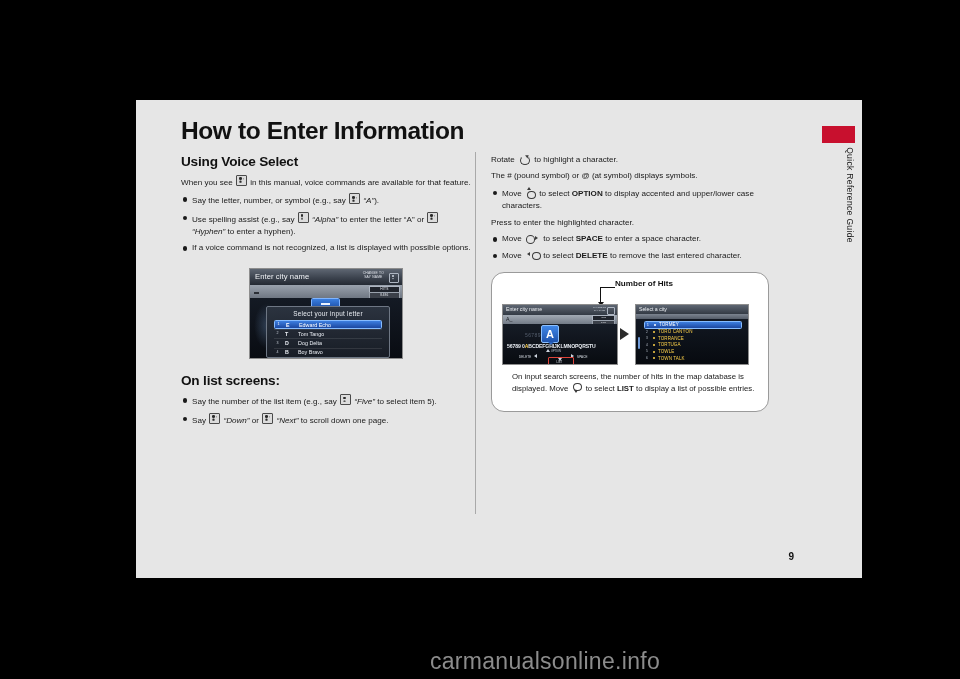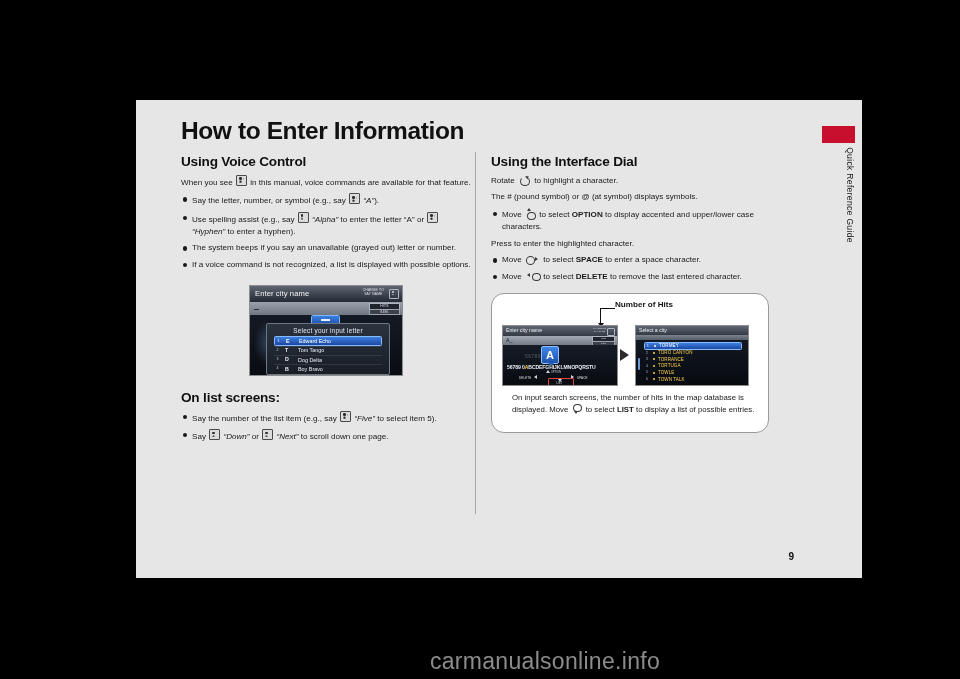--- a/index.html
+++ b/index.html
@@ -240,21 +240,21 @@
 
     <div class="content">
 
       <h1 class="title">How to Enter Information</h1>
 
 
       <div class="cols">
 
         <div class="colL">
 
-          <h2>Using Voice Control</h2>
+          <h2>Using Voice Select</h2>
 
           <p class="body">
             <span>When you see</span>
             <span class="vicon"></span>
             <span>in this manual, voice commands are available for that feature.</span>
           </p>
 
           <ul>
             <li>
               <span>Say the letter, number, or symbol (e.g., say</span>
@@ -262,23 +262,20 @@
               <span class="it">“A”</span><span>).</span>
             </li>
             <li>
               <span>Use spelling assist (e.g., say</span>
               <span class="vicon"></span>
               <span class="it">“Alpha”</span>
               <span>to enter the letter “A” or</span>
               <span class="vicon"></span>
               <span class="it">“Hyphen”</span>
               <span>to enter a hyphen).</span>
-            </li>
-            <li>
-              <span>The system beeps if you say an unavailable (grayed out) letter or number.</span>
             </li>
             <li>
               <span>If a voice command is not recognized, a list is displayed with possible options.</span>
             </li>
           </ul>
 
           <div class="navshot">
             <div class="ns-top">
               <div class="ns-title">Enter city name</div>
               <div class="ns-chg">
@@ -342,21 +339,20 @@
               <span>or</span>
               <span class="vicon"></span>
               <span class="it">“Next”</span>
               <span>to scroll down one page.</span>
             </li>
           </ul>
         </div>
 
         <div class="colR">
 
-          <h2>Using the Interface Dial</h2>
 
           <p class="body">
             <span>Rotate</span>
             <span class="dial d-rot"><span class="ring"></span><span class="arr"></span></span>
             <span>to highlight a character.</span>
           </p>
 
           <p class="body">The # (pound symbol) or @ (at symbol) displays symbols.</p>
 
           <ul>

